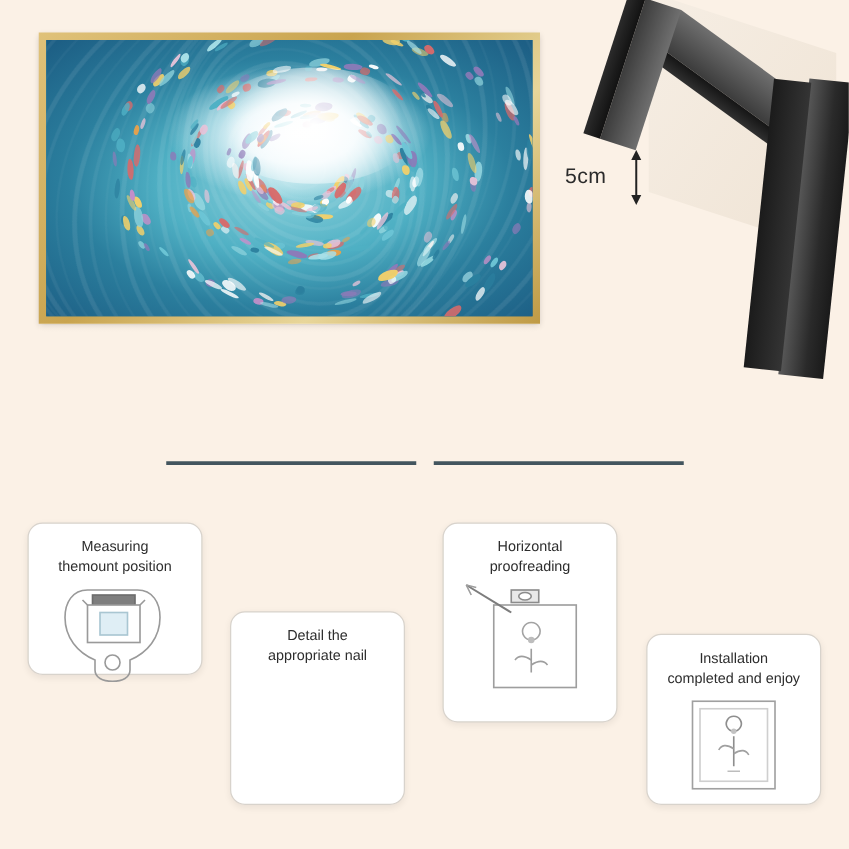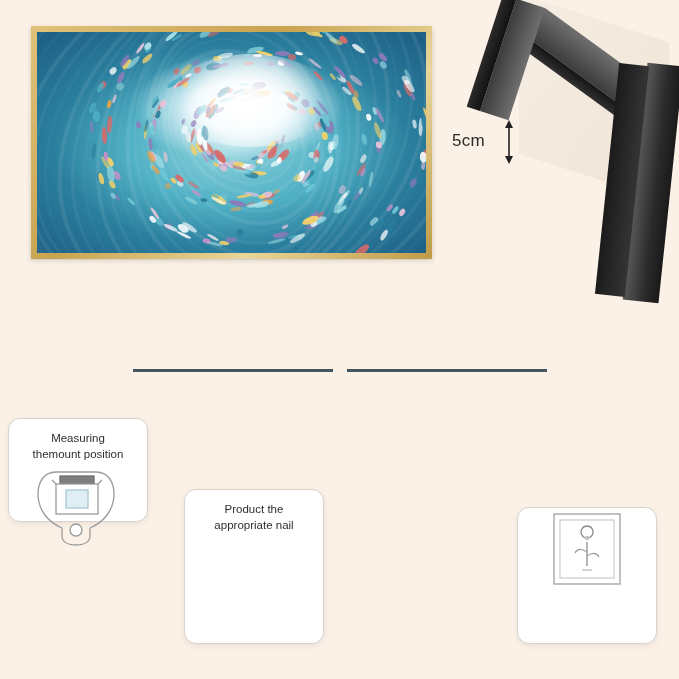--- a/index.html
+++ b/index.html
@@ -73,21 +73,21 @@
     box-sizing:border-box;
     display:flex;flex-direction:column;align-items:center;
   }
   .card-title{
     text-align:center;font-size:11.5px;color:#2d2d2d;line-height:1.35;
     padding:12px 8px 4px;white-space:pre-line;
   }
   .card-art{flex:1;width:100%;position:relative;}
   .card svg{display:block;margin:0 auto;}
 
-  .card1{left:8px;top:418px;width:140px;height:104px;}
+  .card1{left:22px;top:418px;width:140px;height:122px;}
   .card2{left:184px;top:489px;width:140px;height:155px;}
   .card3{left:354px;top:418px;width:140px;height:160px;}
   .card4{left:517px;top:507px;width:140px;height:137px;}
 </style>
 </head>
 <body>
 
 <div class="stage">
 
   <div class="artwork-frame">
@@ -490,26 +490,48 @@
           <rect x="34" y="18" width="42" height="30" fill="#ffffff"></rect>
           <rect x="44" y="24" width="22" height="18" fill="#dfeef5" stroke="#a9c6d2"></rect>
           <path d="M30 14 L34 18 M80 14 L76 18"></path>
           <circle cx="54" cy="64" r="6" fill="#ffffff"></circle>
         </g>
       </svg>
     </div>
   </div>
 
   <div class="card card2">
-    <div class="card-title">Product the
+    <div class="card-title">Detail the
 appropriate nail</div>
   </div>
 
+  <div class="card card3">
+    <div class="card-title">Horizontal
+proofreading</div>
+    <div class="card-art">
+      <svg width="118" height="92" viewBox="0 0 118 92">
+        <g fill="none" stroke="#9e9e9e" stroke-width="1.3">
+          <rect x="30" y="18" width="66" height="66"></rect>
+          <rect x="44" y="6" width="22" height="10" fill="#e8e8e8" stroke="#8c8c8c"></rect>
+          <ellipse cx="55" cy="11" rx="5" ry="3" fill="#ffffff" stroke="#8c8c8c"></ellipse>
+          <path d="M8 2 L44 24" stroke="#7d7d7d" stroke-width="1.6"></path>
+          <path d="M8 2 L12 10 M8 2 L16 4"></path>
+          <path d="M60 46 a7 7 0 1 1 0.1 0 Z" stroke="#a3a3a3"></path>
+          <circle cx="60" cy="46" r="2.6" fill="#bdbdbd" stroke="none"></circle>
+          <path d="M60 53 L60 72"></path>
+          <path d="M60 62 C54 58 50 58 47 62"></path>
+          <path d="M60 66 C66 62 70 62 73 66"></path>
+        </g>
+      </svg>
+    </div>
+  </div>
 
   <div class="card card4">
+    <div class="card-title">Installation
+completed and enjoy</div>
     <div class="card-art">
       <svg width="110" height="86" viewBox="0 0 110 86">
         <g fill="none" stroke="#a0a0a0" stroke-width="1.3">
           <rect x="22" y="6" width="66" height="70"></rect>
           <rect x="28" y="12" width="54" height="58" stroke="#cfcfcf"></rect>
           <path d="M55 58 L55 34" stroke="#8e8e8e"></path>
           <path d="M55 30 a6 6 0 1 1 0.1 0 Z" stroke="#8e8e8e"></path>
           <circle cx="55" cy="30" r="2.2" fill="#c2c2c2" stroke="none"></circle>
           <path d="M55 44 C49 40 45 41 43 45"></path>
           <path d="M55 48 C61 44 65 45 67 49"></path>

